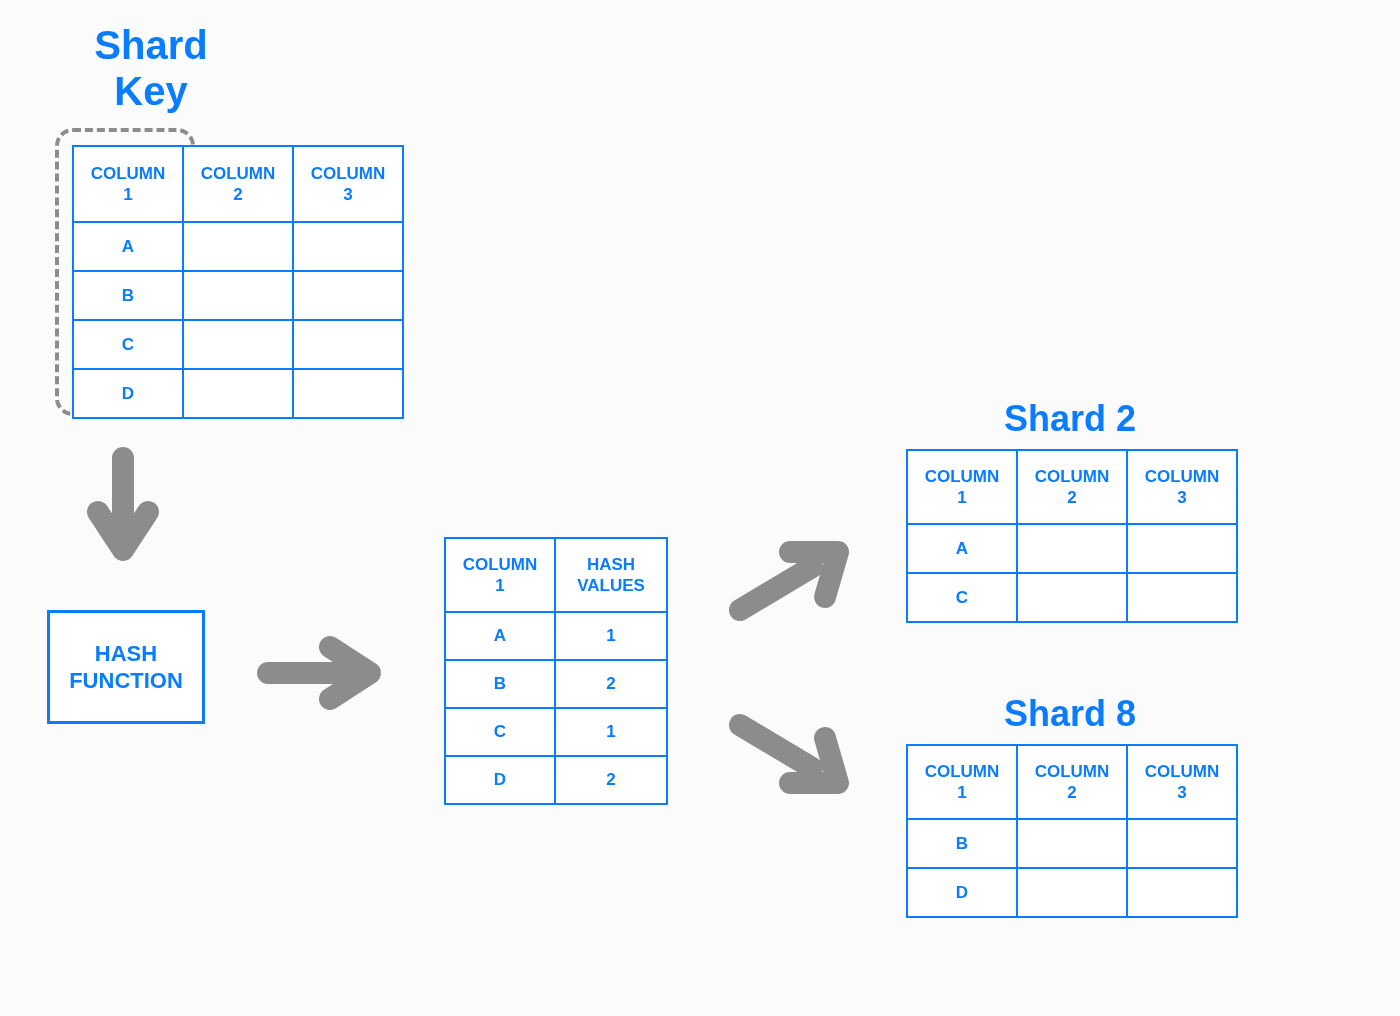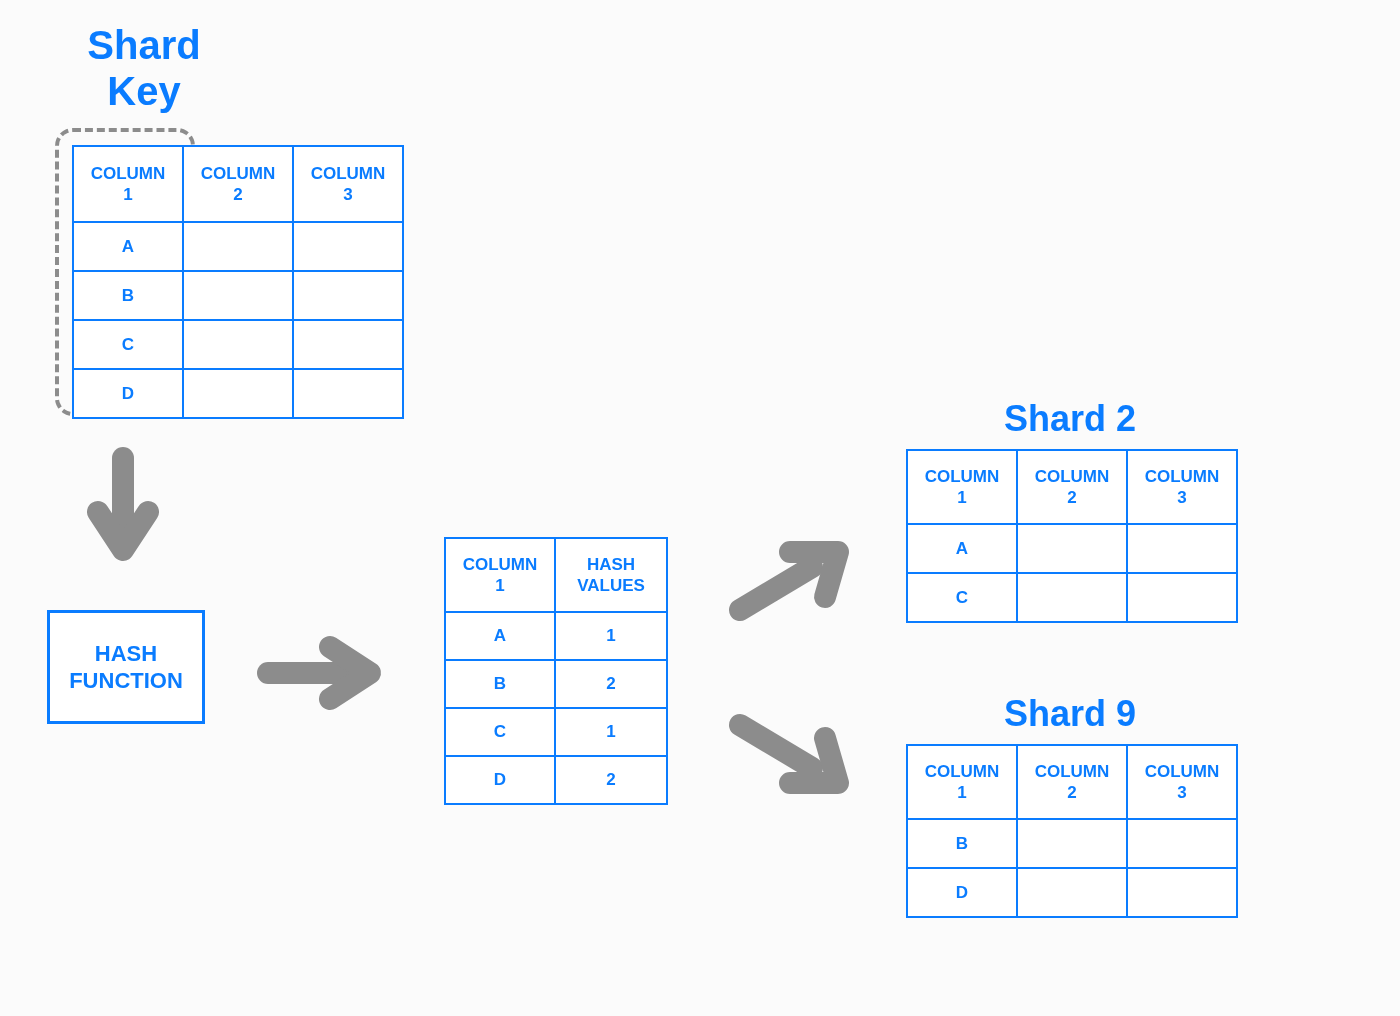--- a/index.html
+++ b/index.html
@@ -57,21 +57,21 @@
     border:4px dashed var(--grey);
     border-radius:18px;
     box-sizing:border-box;
   }
   svg.arrow{position:absolute; overflow:visible;}
   svg.arrow path{stroke:var(--grey); fill:none; stroke-linecap:round; stroke-linejoin:round;}
 </style>
 </head>
 <body>
 
-<div class="title big" style="left:44px; top:22px; width:200px;">Shard<br>Key</div>
+<div class="title big" style="left:51px; top:22px; width:200px;">Shard<br>Key</div>
 
 <div class="shardkey-outline" style="left:55px; top:128px; width:140px; height:288px;"></div>
 
 <table class="db" id="source-table" style="left:72px; top:145px;">
     <colgroup>
       <col style="width: 110px;">
       <col style="width: 110px;">
       <col style="width: 110px;">
     </colgroup>
     <thead>
@@ -180,21 +180,21 @@
         <td style="height: 47px;"></td>
       </tr>
       <tr>
         <td style="height: 47px;">C</td>
         <td style="height: 47px;"></td>
         <td style="height: 47px;"></td>
       </tr>
     </tbody>
   </table>
 
-<div class="title med" style="left:930px; top:693px; width:280px;">Shard 9</div>
+<div class="title med" style="left:930px; top:693px; width:280px;">Shard 8</div>
 
 <table class="db" id="shard2-table" style="left:906px; top:744px;">
     <colgroup>
       <col style="width: 110px;">
       <col style="width: 110px;">
       <col style="width: 110px;">
     </colgroup>
     <thead>
       <tr>
         <th style="height: 60px;">COLUMN<br>1</th>

